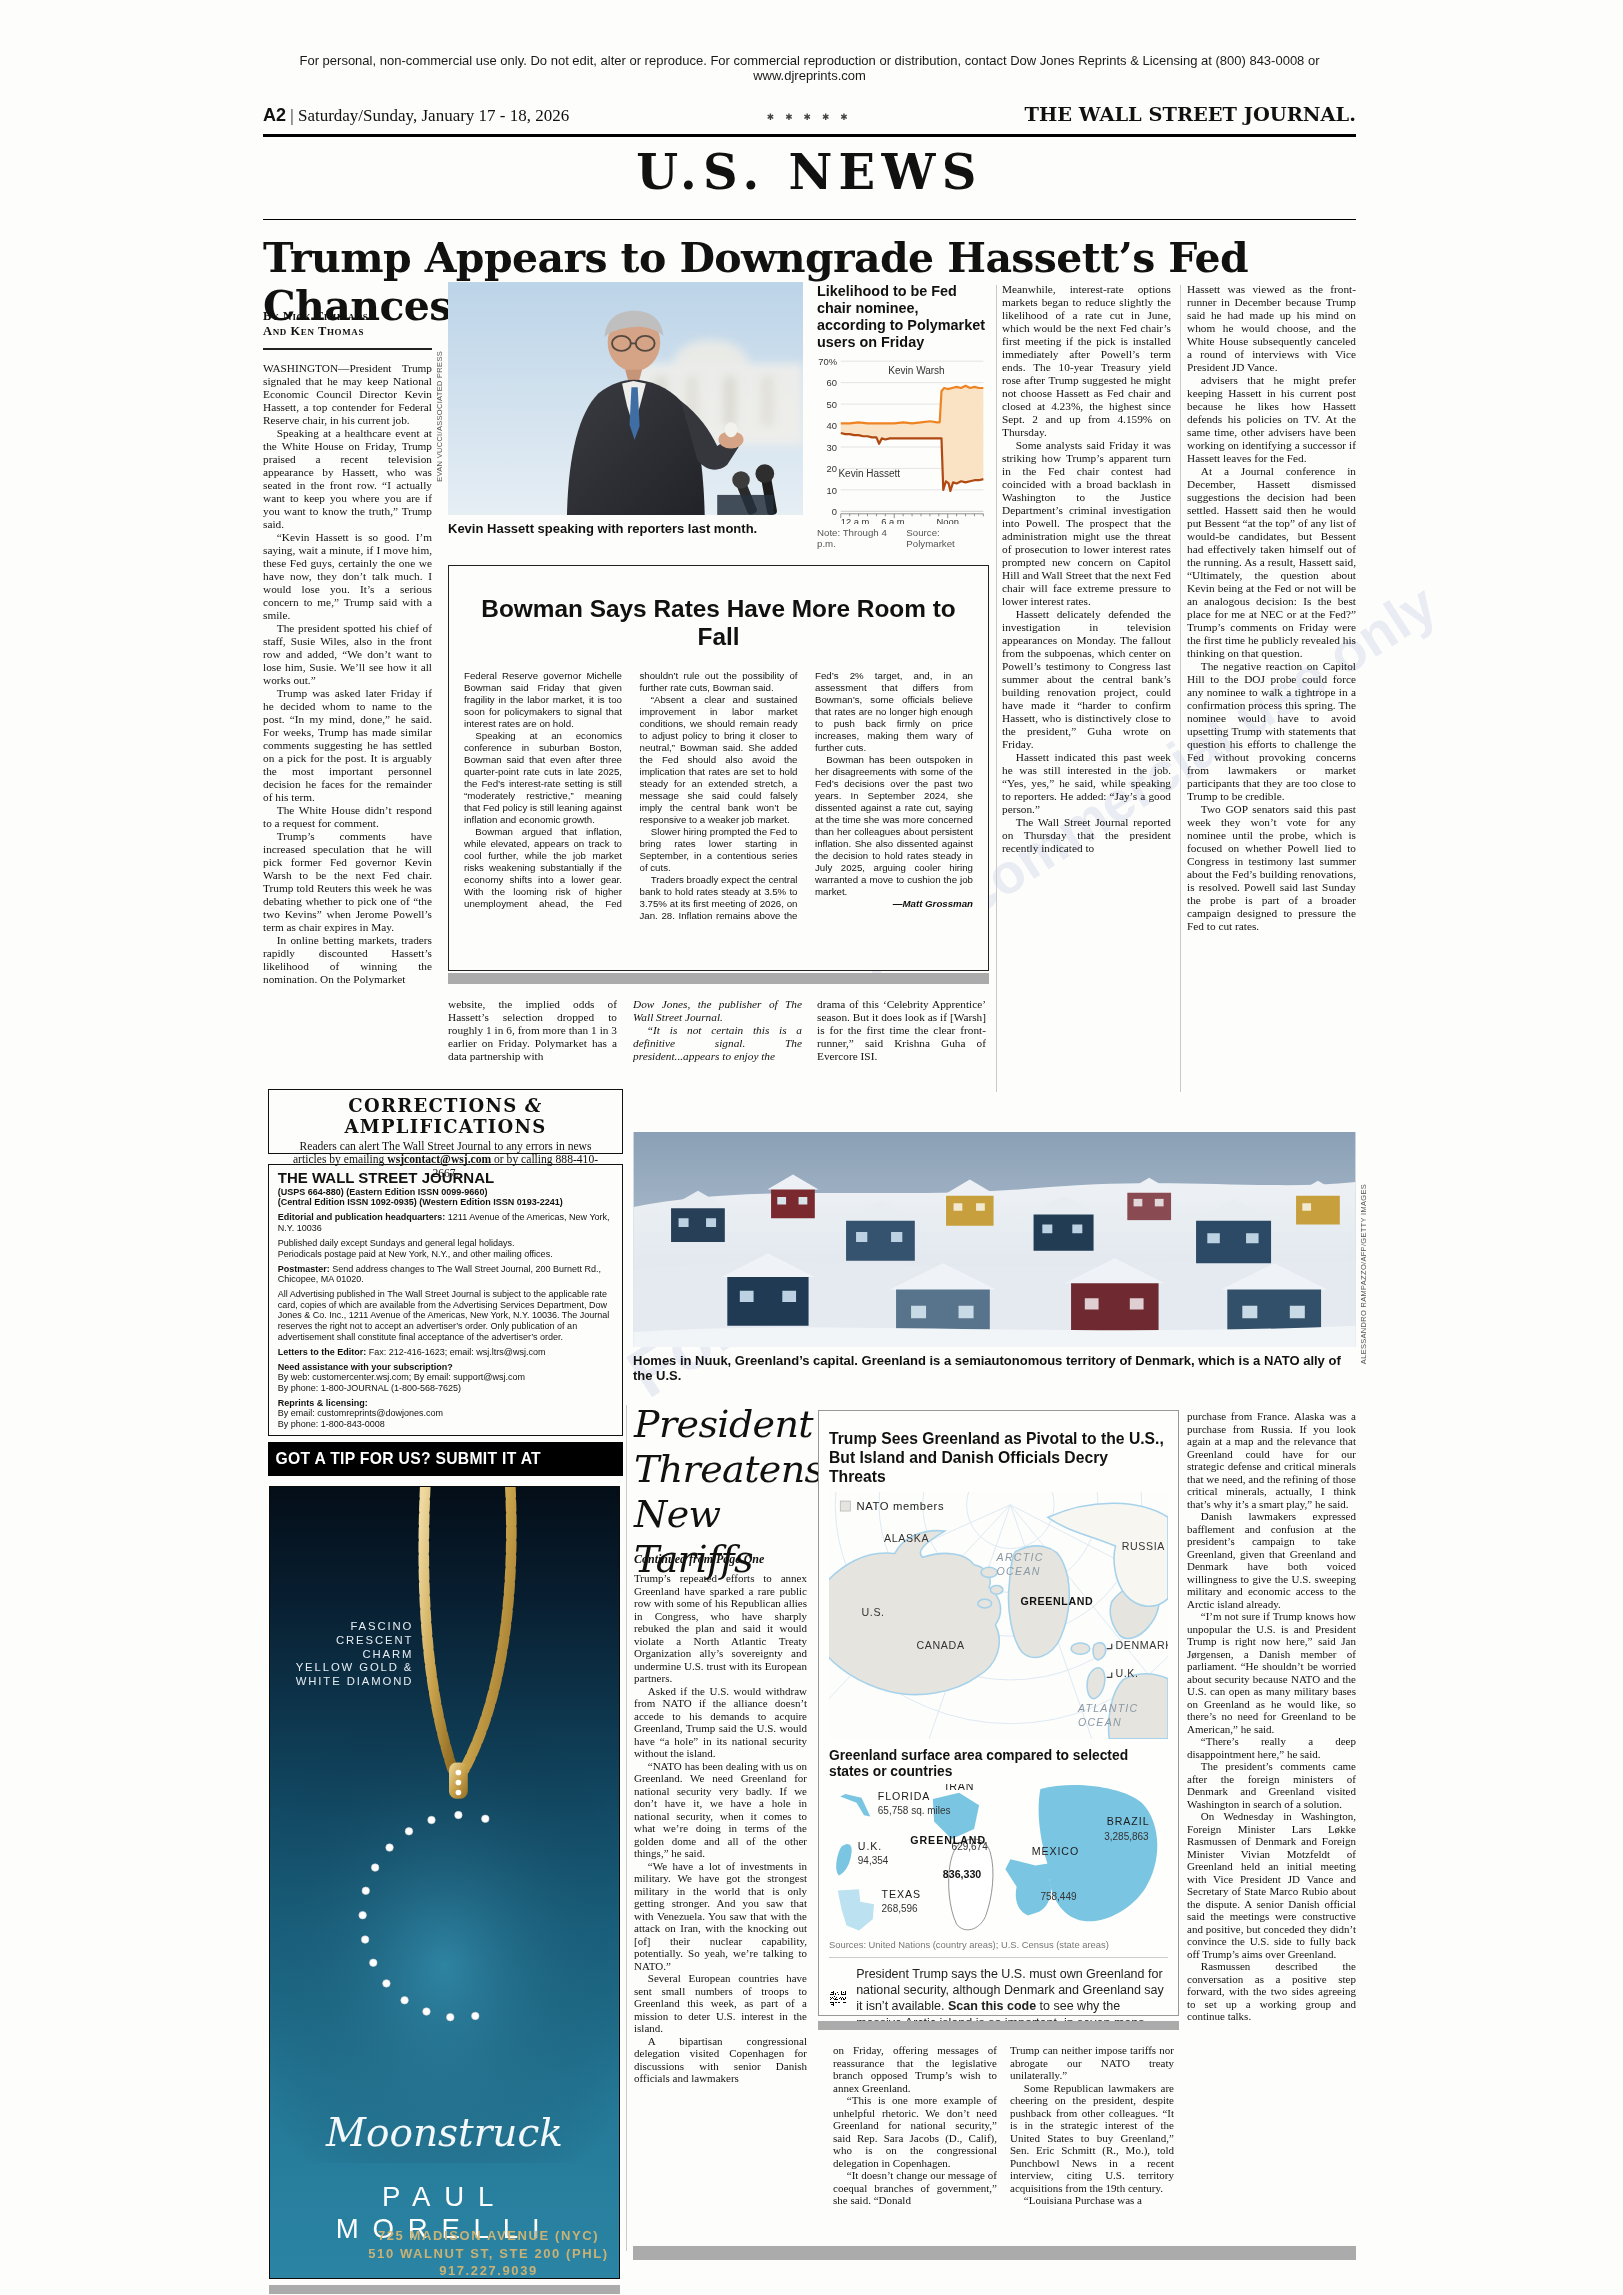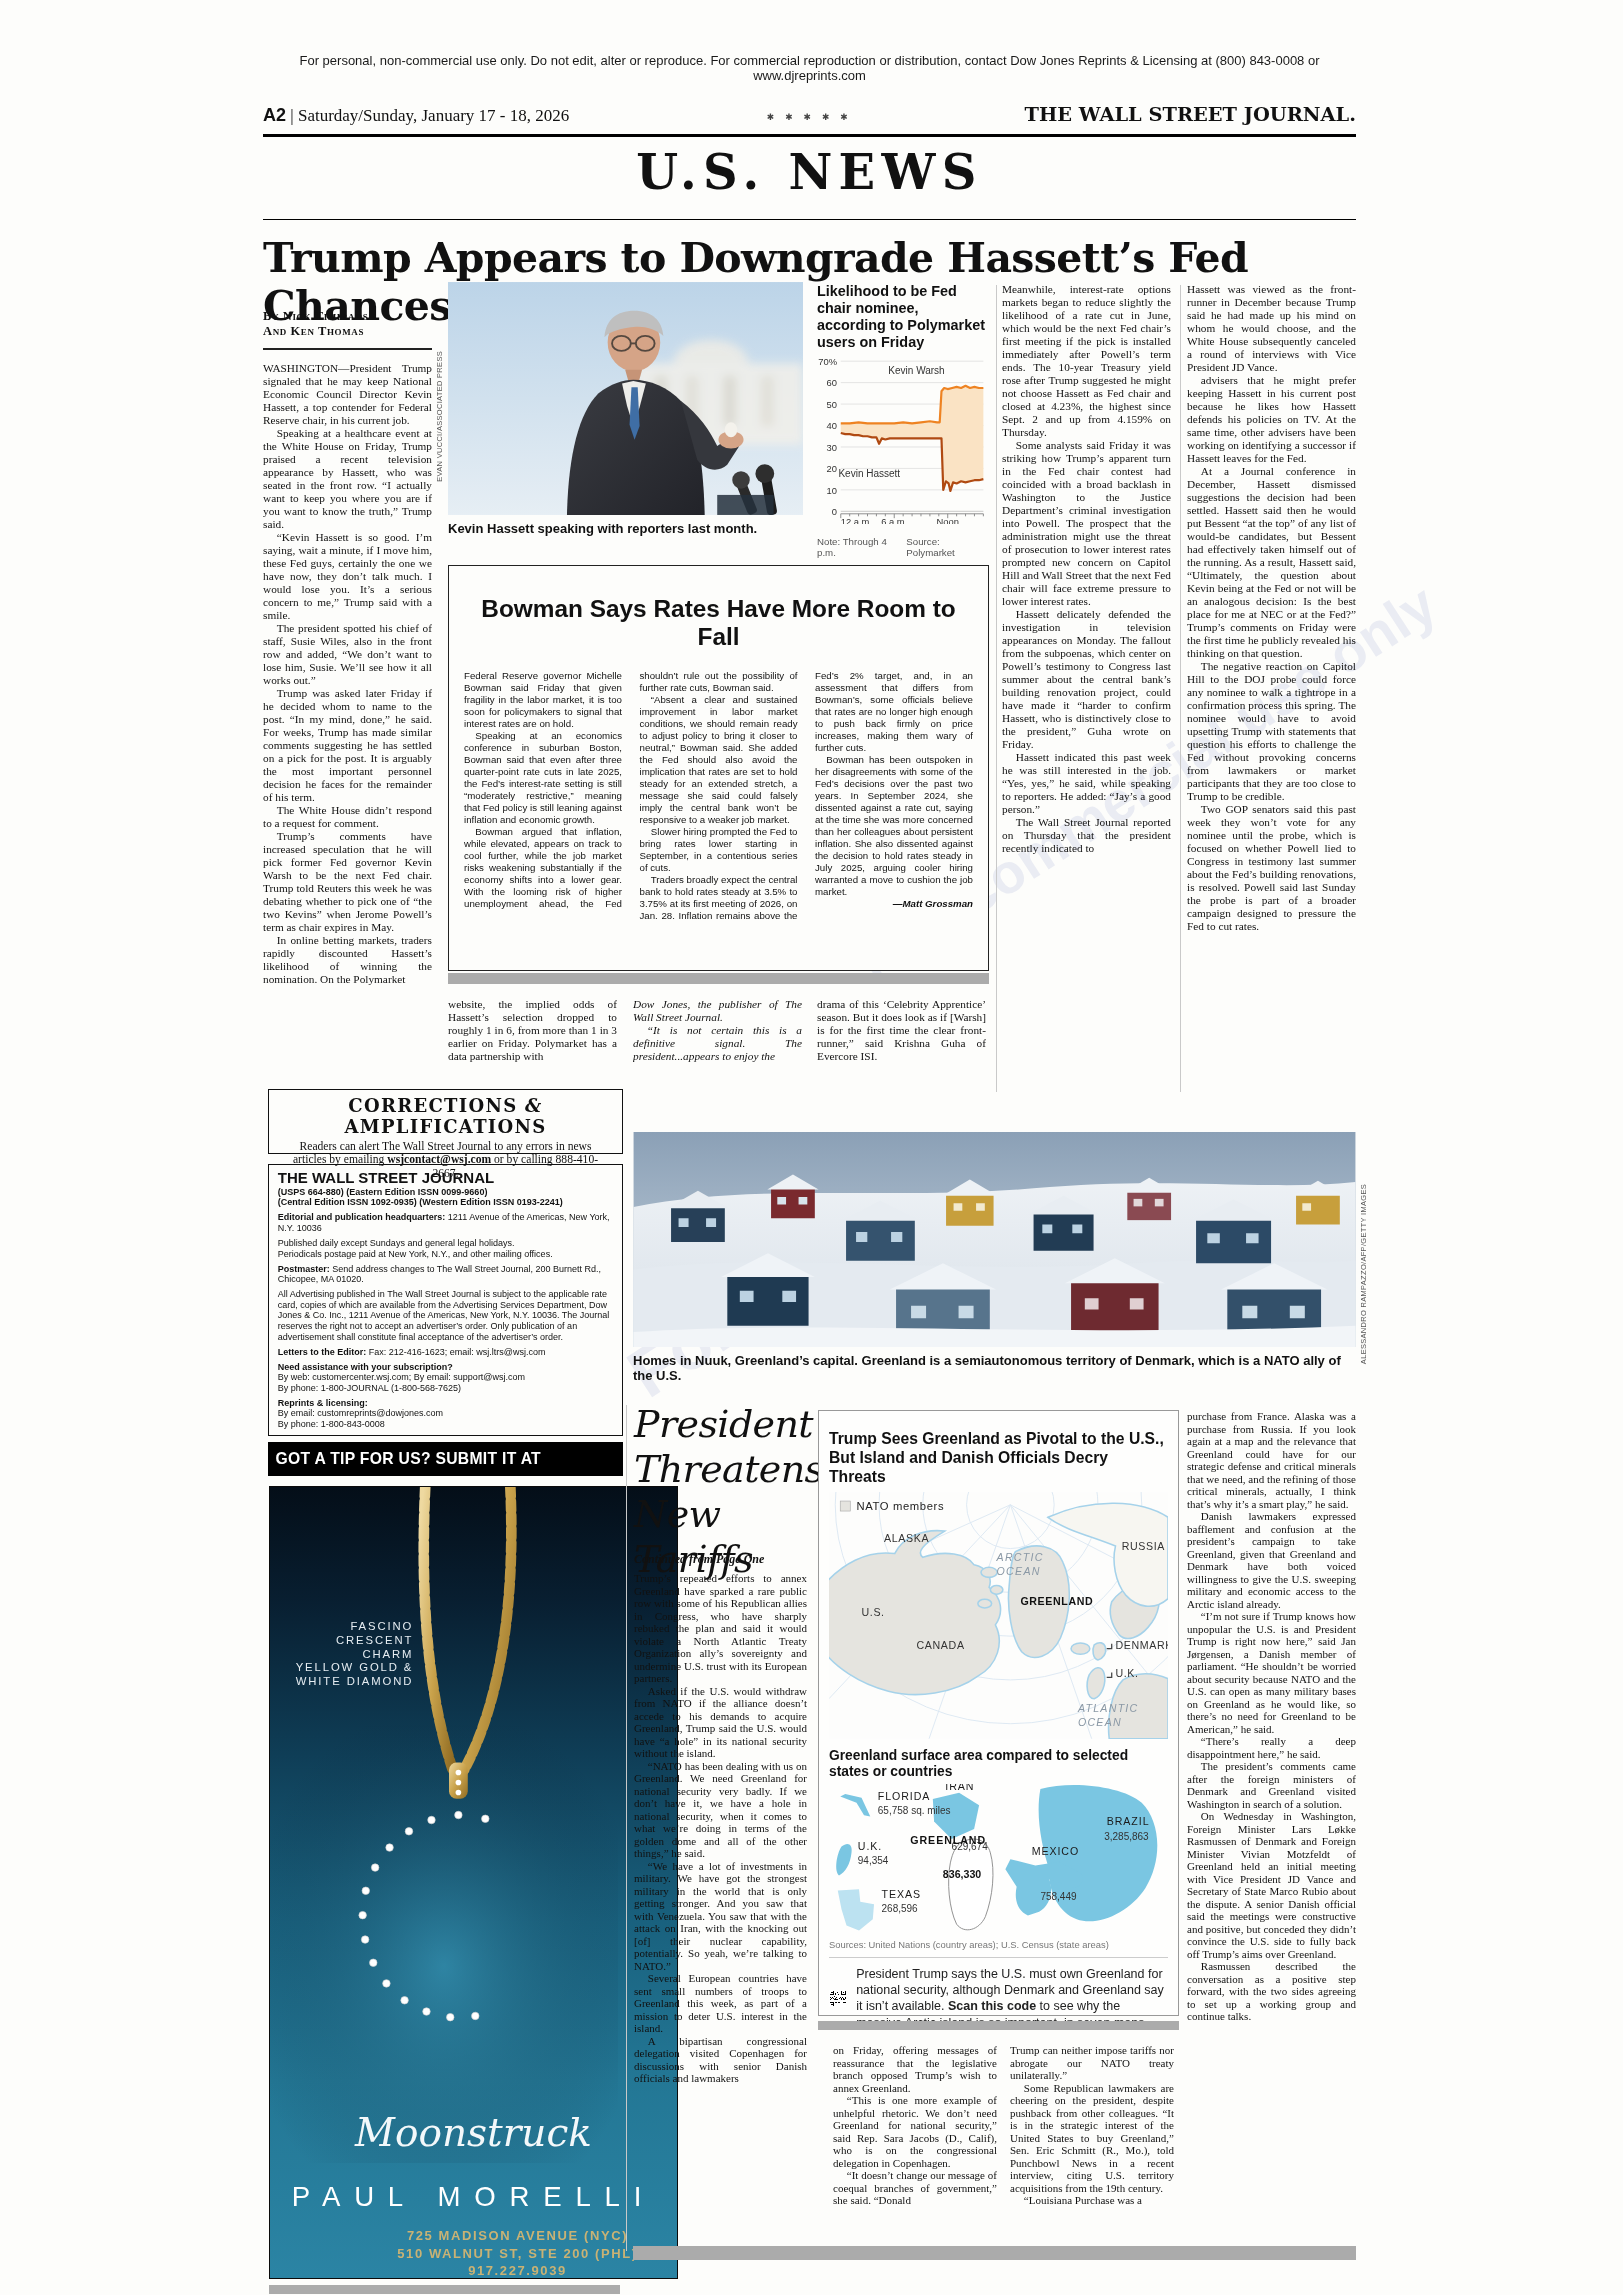--- a/index.html
+++ b/index.html
@@ -28,42 +28,42 @@
   .c5{top:283px;left:1002px;height:809px;overflow:hidden;}
   .c6{top:283px;left:1187px;height:809px;overflow:hidden;}
   .vrule{width:1.3px;background:#C9C9C9;}
   
   .photo{top:282px;left:448px;width:355px;height:233px;overflow:hidden;}
   .photo-credit{top:351px;left:435px;font-size:7.5px;letter-spacing:0.3px;color:#555;writing-mode:vertical-rl;transform:rotate(180deg);font-family:"Liberation Sans",sans-serif;}
   .photo-caption{top:521px;left:448px;width:355px;font-size:13px;font-weight:bold;font-family:"Liberation Sans",sans-serif;}
   
   .chart{top:283px;left:817px;width:172px;}
   .chart-title{font-size:14.4px;line-height:17px;font-weight:bold;font-family:"Liberation Sans",sans-serif;}
-  .chart-notes{display:flex;justify-content:space-between;font-size:9.7px;color:#555;font-family:"Liberation Sans",sans-serif;margin-top:10px;}
+  .chart-notes{display:flex;justify-content:space-between;font-size:9.7px;color:#555;font-family:"Liberation Sans",sans-serif;margin-top:1px;}
   
   .bowman{top:565px;left:448px;width:541px;height:406px;border:1.6px solid #222;box-sizing:border-box;padding:12.5px 15px;background:#FDFDFB;}
   .bowman-head{text-align:center;font-size:24.4px;font-weight:bold;font-family:"Liberation Sans",sans-serif;margin-top:16.3px;}
   .bowman-cols{margin-top:19px;column-count:3;column-gap:17.5px;font-family:"Liberation Sans",sans-serif;font-size:9.7px;line-height:12px;height:299px;overflow:hidden;}
   .bowman-cols p{margin:0;text-align:justify;text-indent:11.3px;}
   .bowman-cols p:first-child{text-indent:0;}
   .bowman-cols p:last-child{text-align:right;font-style:italic;font-weight:bold;}
   .shadow{background:#ABABAB;}
   .controw{top:998px;height:93px;overflow:hidden;}
   
   .corrbox{top:1089px;left:268px;width:355px;height:65px;border:1.9px solid #111;box-sizing:border-box;text-align:center;}
   .corr-title{font-size:18px;font-weight:bold;letter-spacing:1.3px;font-family:"DejaVu Serif",serif;margin-top:5px;}
   .corr-title i{font-family:"DejaVu Serif",serif;}
   .corr-body{font-size:11.6px;line-height:13.8px;margin-top:2.5px;padding:0 16.3px;}
   .mastbox{top:1164px;left:268px;width:355px;height:272px;border:1.6px solid #111;box-sizing:border-box;padding:7.5px 8.8px;font-family:"Liberation Sans",sans-serif;font-size:9px;line-height:10.6px;overflow:hidden;}
   .mastbox .blk{margin-bottom:4.4px;}
   .mastbox b{font-weight:bold;}
   .mh-title{font-size:15px;font-weight:bold;margin-bottom:3.8px;}
   .tipbar{top:1442px;left:268px;width:355px;height:34px;background:#000;color:#FFF;font-family:"Liberation Sans",sans-serif;font-weight:bold;font-size:15.7px;line-height:34px;padding-left:7.5px;box-sizing:border-box;letter-spacing:0.3px;}
   
-  .ad{top:1486px;left:269px;width:409px;height:793px;border:1.3px solid #0B0B0B;box-sizing:border-box;background:linear-gradient(180deg,#040E18 0%,#081E30 14%,#0F3E57 34%,#19617E 55%,#237795 75%,#2B84A4 100%);overflow:hidden;}
+  .ad{top:1486px;left:269px;width:351px;height:793px;border:1.3px solid #0B0B0B;box-sizing:border-box;background:linear-gradient(180deg,#040E18 0%,#081E30 14%,#0F3E57 34%,#19617E 55%,#237795 75%,#2B84A4 100%);overflow:hidden;}
   .ad-fascino{position:absolute;left:11.3px;top:133px;width:132px;text-align:right;color:#E6EDF2;font-family:"Liberation Sans",sans-serif;font-size:11.3px;line-height:13.8px;letter-spacing:1.9px;}
   .ad-moon{position:absolute;left:0;width:100%;top:623px;text-align:center;color:#F3F8FA;font-family:"DejaVu Serif",serif;font-style:italic;font-size:39px;}
   .ad-brand{position:absolute;left:0;width:100%;top:694px;text-align:center;color:#FFF;font-family:"Liberation Sans",sans-serif;font-size:27.6px;letter-spacing:13.8px;}
   .ad-addr{position:absolute;left:0;width:100%;top:740px;text-align:center;color:#C9B274;font-family:"Liberation Sans",sans-serif;font-weight:bold;font-size:13px;line-height:17.5px;letter-spacing:1.6px;padding-left:44px;}
   
   .gphoto{top:1132px;left:633px;width:723px;height:215px;overflow:hidden;}
   .gcredit{top:1184px;left:1359px;font-size:7.5px;letter-spacing:0.3px;color:#555;writing-mode:vertical-rl;transform:rotate(180deg);font-family:"Liberation Sans",sans-serif;}
   .gcaption{top:1353px;left:633px;width:723px;font-size:13px;font-weight:bold;font-family:"Liberation Sans",sans-serif;}
   
   .thead{top:1402px;left:634px;width:182px;font-family:"DejaVu Serif",serif;font-style:italic;font-size:38px;line-height:45px;letter-spacing:-0.6px;}

